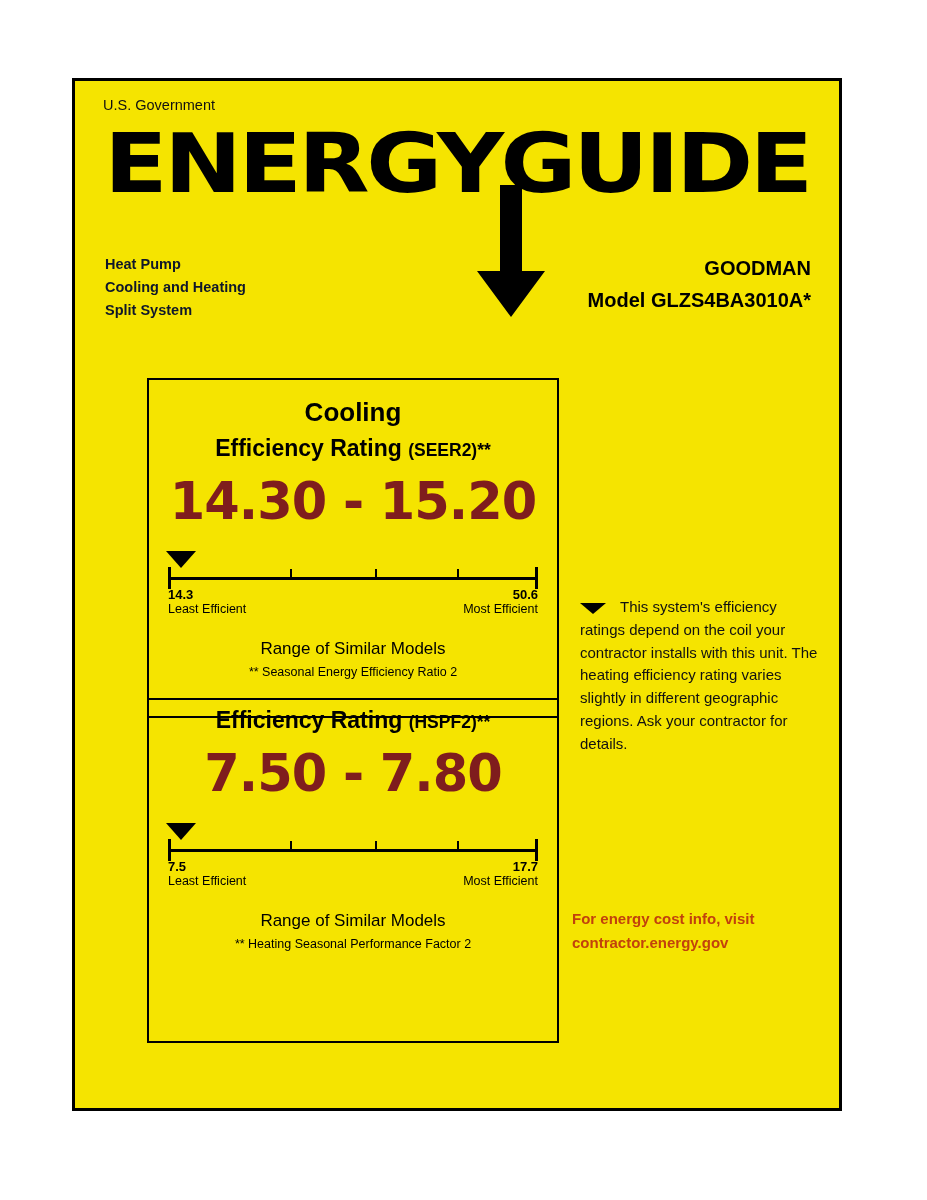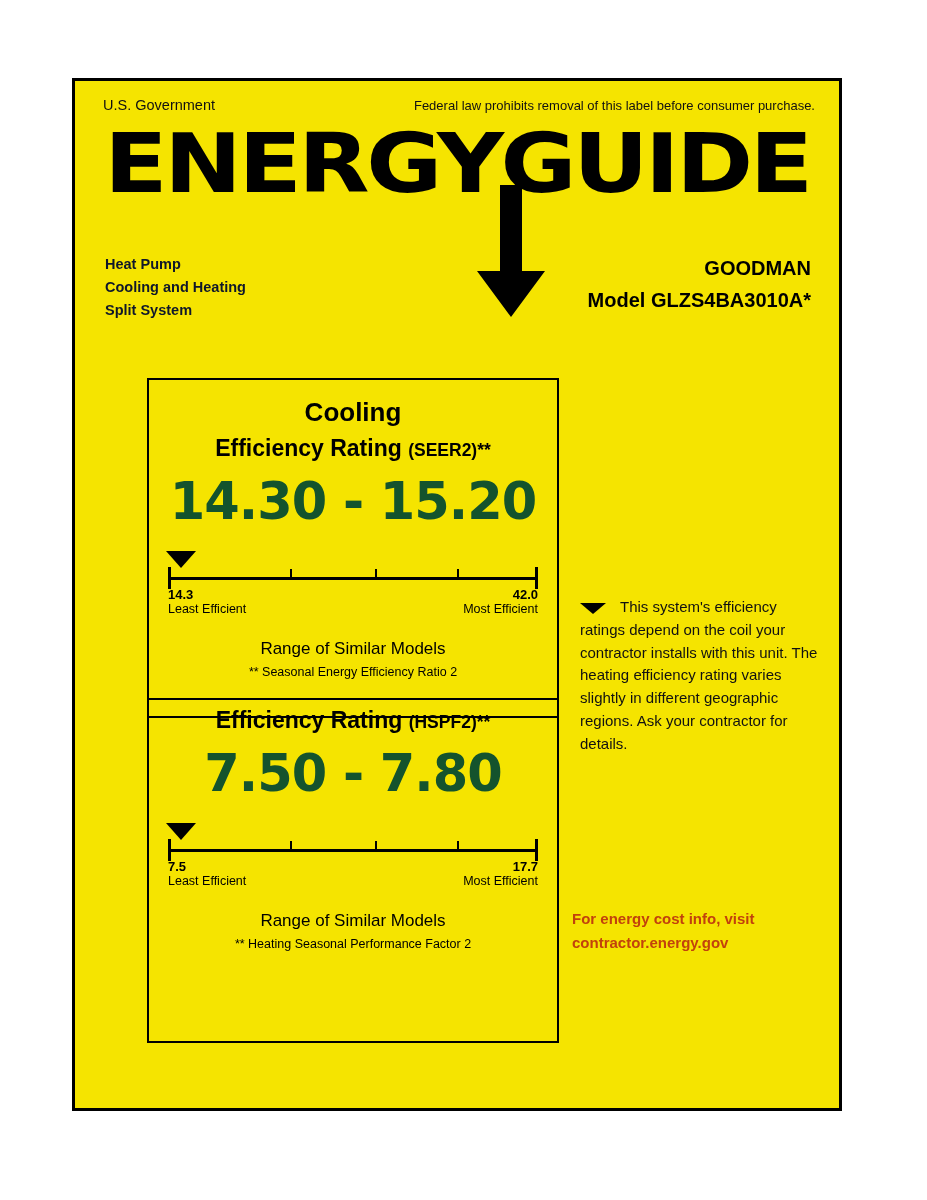--- a/index.html
+++ b/index.html
@@ -120,21 +120,21 @@
   .rsub .metric {
     font-size: 17.5px;
   }
   .rvalue {
     text-align: center;
     font-family: "DejaVu Sans", sans-serif;
     font-size: 51px;
     font-weight: bold;
     letter-spacing: -1px;
     margin-top: 10px;
-    color: #14532d;
+    color: #7f1d1d;
   }
 
   
   .scale-wrap {
     position: relative;
     margin: 16px auto 0 auto;
     width: 370px;
     height: 62px;
   }
   .scale-line {
@@ -231,21 +231,20 @@
     color: #c2410c;
   }
 </style>
 </head>
 <body>
 
 <div class="label">
 
   <div class="top-row">
     <div class="gov">U.S. Government</div>
-    <div class="fed">Federal law prohibits removal of this label before consumer purchase.</div>
   </div>
 
   <div class="wordmark">ENERGYGUIDE</div>
 
   <svg class="arrow" viewBox="0 0 76 132">
     <polygon points="27,0 49,0 49,86 72,86 38,132 4,86 27,86" fill="#000"></polygon>
   </svg>
 
   <div class="prod-left">
     <div>Heat Pump</div>
@@ -273,21 +272,21 @@
       <div class="cap right"></div>
       <div class="tick" style="left:33%"></div>
       <div class="tick" style="left:56%"></div>
       <div class="tick" style="left:78%"></div>
       <div class="scale-ends">
         <div class="end">
           <b>14.3</b>
           <span>Least Efficient</span>
         </div>
         <div class="end right-end">
-          <b>42.0</b>
+          <b>50.6</b>
           <span>Most Efficient</span>
         </div>
       </div>
     </div>
 
     <div class="range-note">Range of Similar Models</div>
     <div class="foot-note">** Seasonal Energy Efficiency Ratio 2</div>
   </div>
 
   <div class="rbox" id="heating-box">

